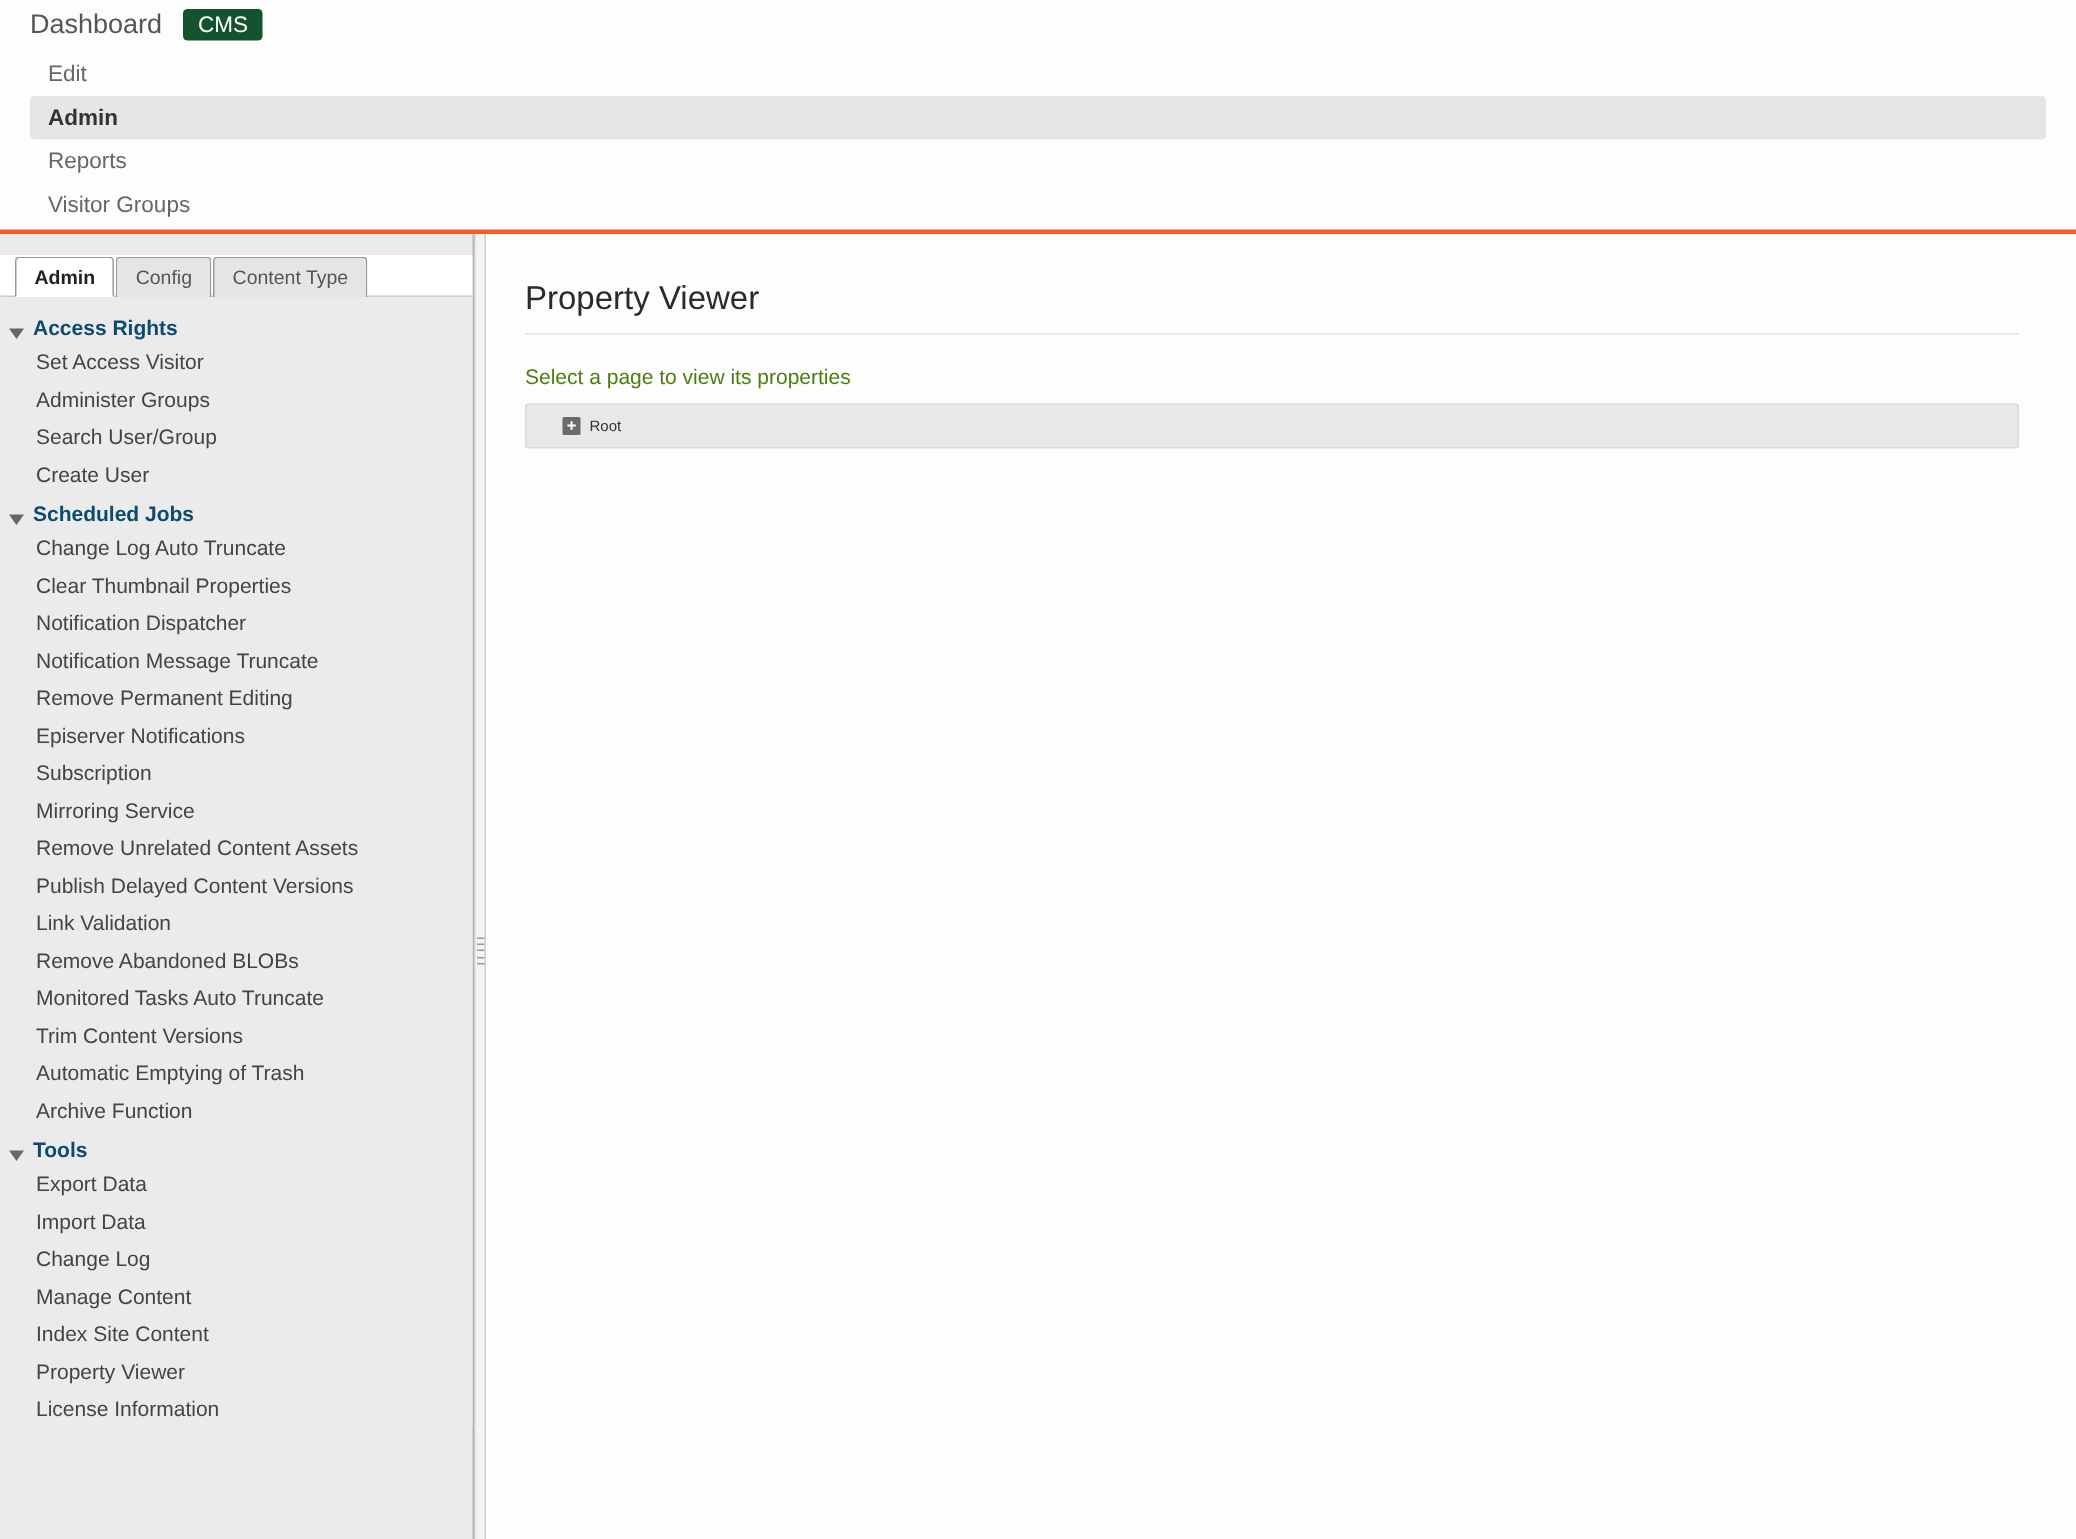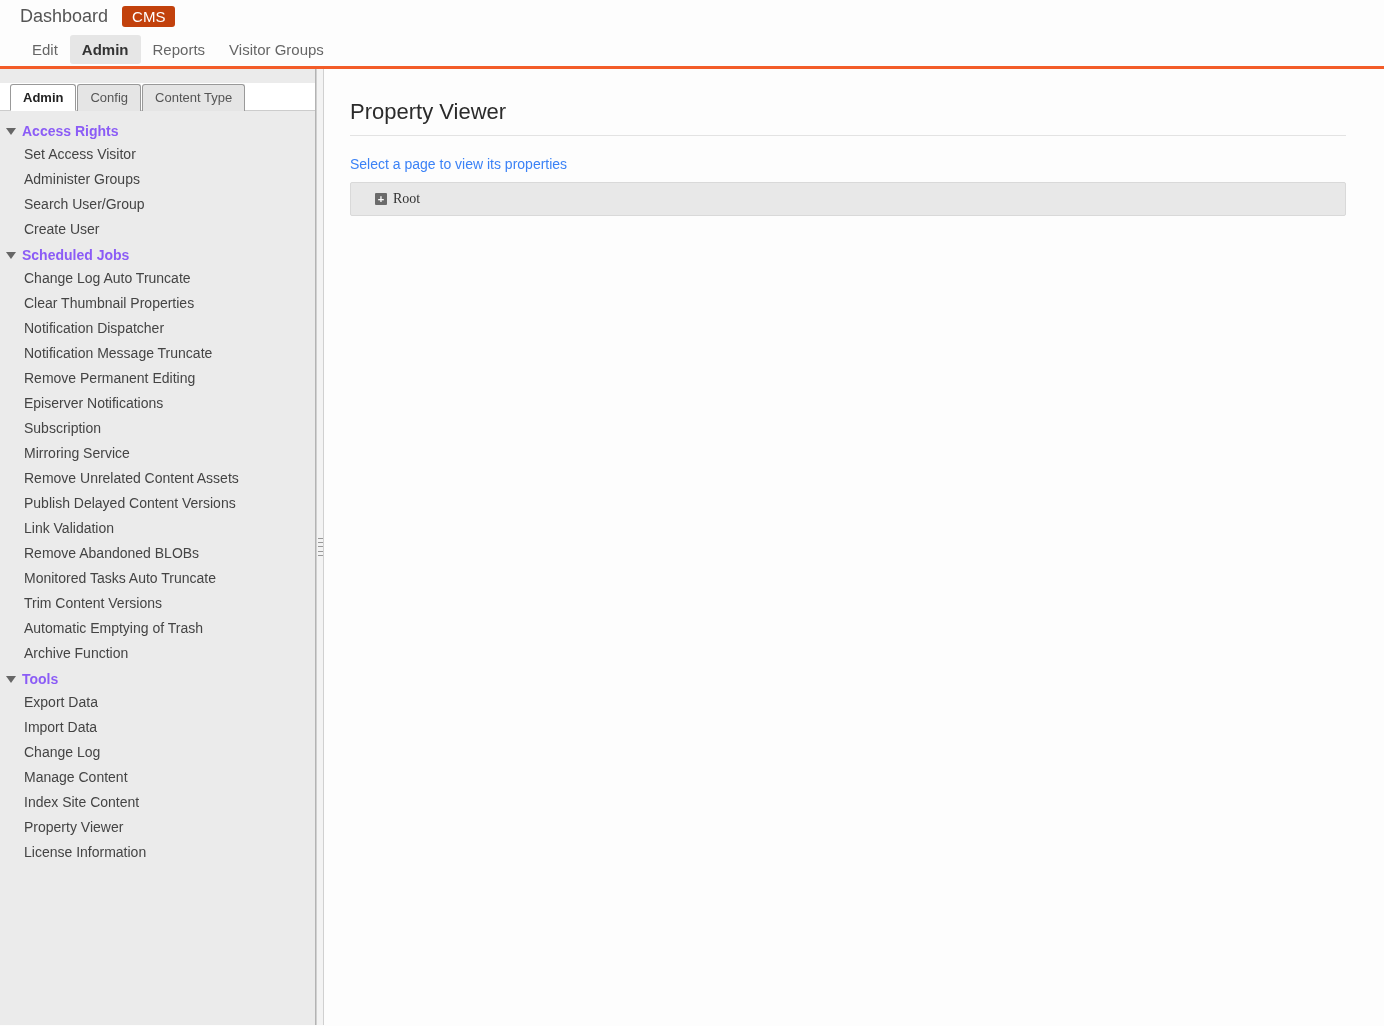--- a/index.html
+++ b/index.html
@@ -18,32 +18,33 @@
     display: flex;
     align-items: center;
     gap: 14px;
     padding-top: 2px;
   }
   .dashboard-title {
     font-size: 18px;
     color: #555;
   }
   .cms-badge {
-    background: #c2410c;
+    background: #14532d;
     color: #fff;
     font-size: 15px;
     padding: 2px 10px;
     border-radius: 3px;
     font-weight: 500;
   }
   .top-nav {
     display: flex;
     gap: 0;
     margin-top: 8px;
     padding-left: 0;
+    flex-direction: column;
   }
   .top-nav .nav-item {
     padding: 6px 12px;
     color: #666;
     font-size: 15px;
     cursor: pointer;
     border-radius: 3px;
   }
   .top-nav .nav-item.active {
     background: #e6e6e6;
@@ -97,25 +98,25 @@
     content:"";
     position:absolute;
     left:0;right:0;bottom:-1px;height:1px;background:#fff;
   }
   .sb-body {
     background: #ebebeb;
     padding-top: 6px;
   }
   .group-header {
     display: flex;
-    align-items: center;
+    align-items: flex-end;
     gap: 4px;
     padding: 6px 6px 2px 6px;
     font-weight: bold;
-    color: #8b5cf6;
+    color: #0c4a6e;
     font-size: 14px;
     cursor: pointer;
   }
   .tri {
     width: 0; height: 0;
     border-left: 5px solid transparent;
     border-right: 5px solid transparent;
     border-top: 7px solid #666;
     margin-right: 2px;
     flex-shrink: 0;
@@ -162,21 +163,21 @@
     font-size: 22px;
     font-weight: normal;
     color: #2b2b2b;
     margin: 6px 0 8px 0;
     padding-bottom: 10px;
     border-bottom: 1px solid #e3e3e3;
   }
   .helper {
     margin-top: 20px;
     font-size: 14px;
-    color: #3b82f6;
+    color: #4d7c0f;
   }
   .tree-box {
     margin-top: 10px;
     border: 1px solid #d9d9d9;
     background: #e8e8e8;
     padding: 8px 12px;
     border-radius: 2px;
   }
   .tree-row {
     display: flex;
@@ -189,23 +190,22 @@
     background: #6b6b6b;
     color: #fff;
     font-size: 11px;
     line-height: 12px;
     text-align: center;
     border-radius: 1px;
     cursor: pointer;
     font-weight: bold;
   }
   .tree-label {
-    font-size: 14px;
+    font-size: 10px;
     color: #333;
-    font-family: Liberation Serif, serif;
   }
 </style>
 </head>
 <body>
 
 <div class="top-header">
   <div class="title-row">
     <span class="dashboard-title">Dashboard</span>
     <span class="cms-badge">CMS</span>
   </div>

